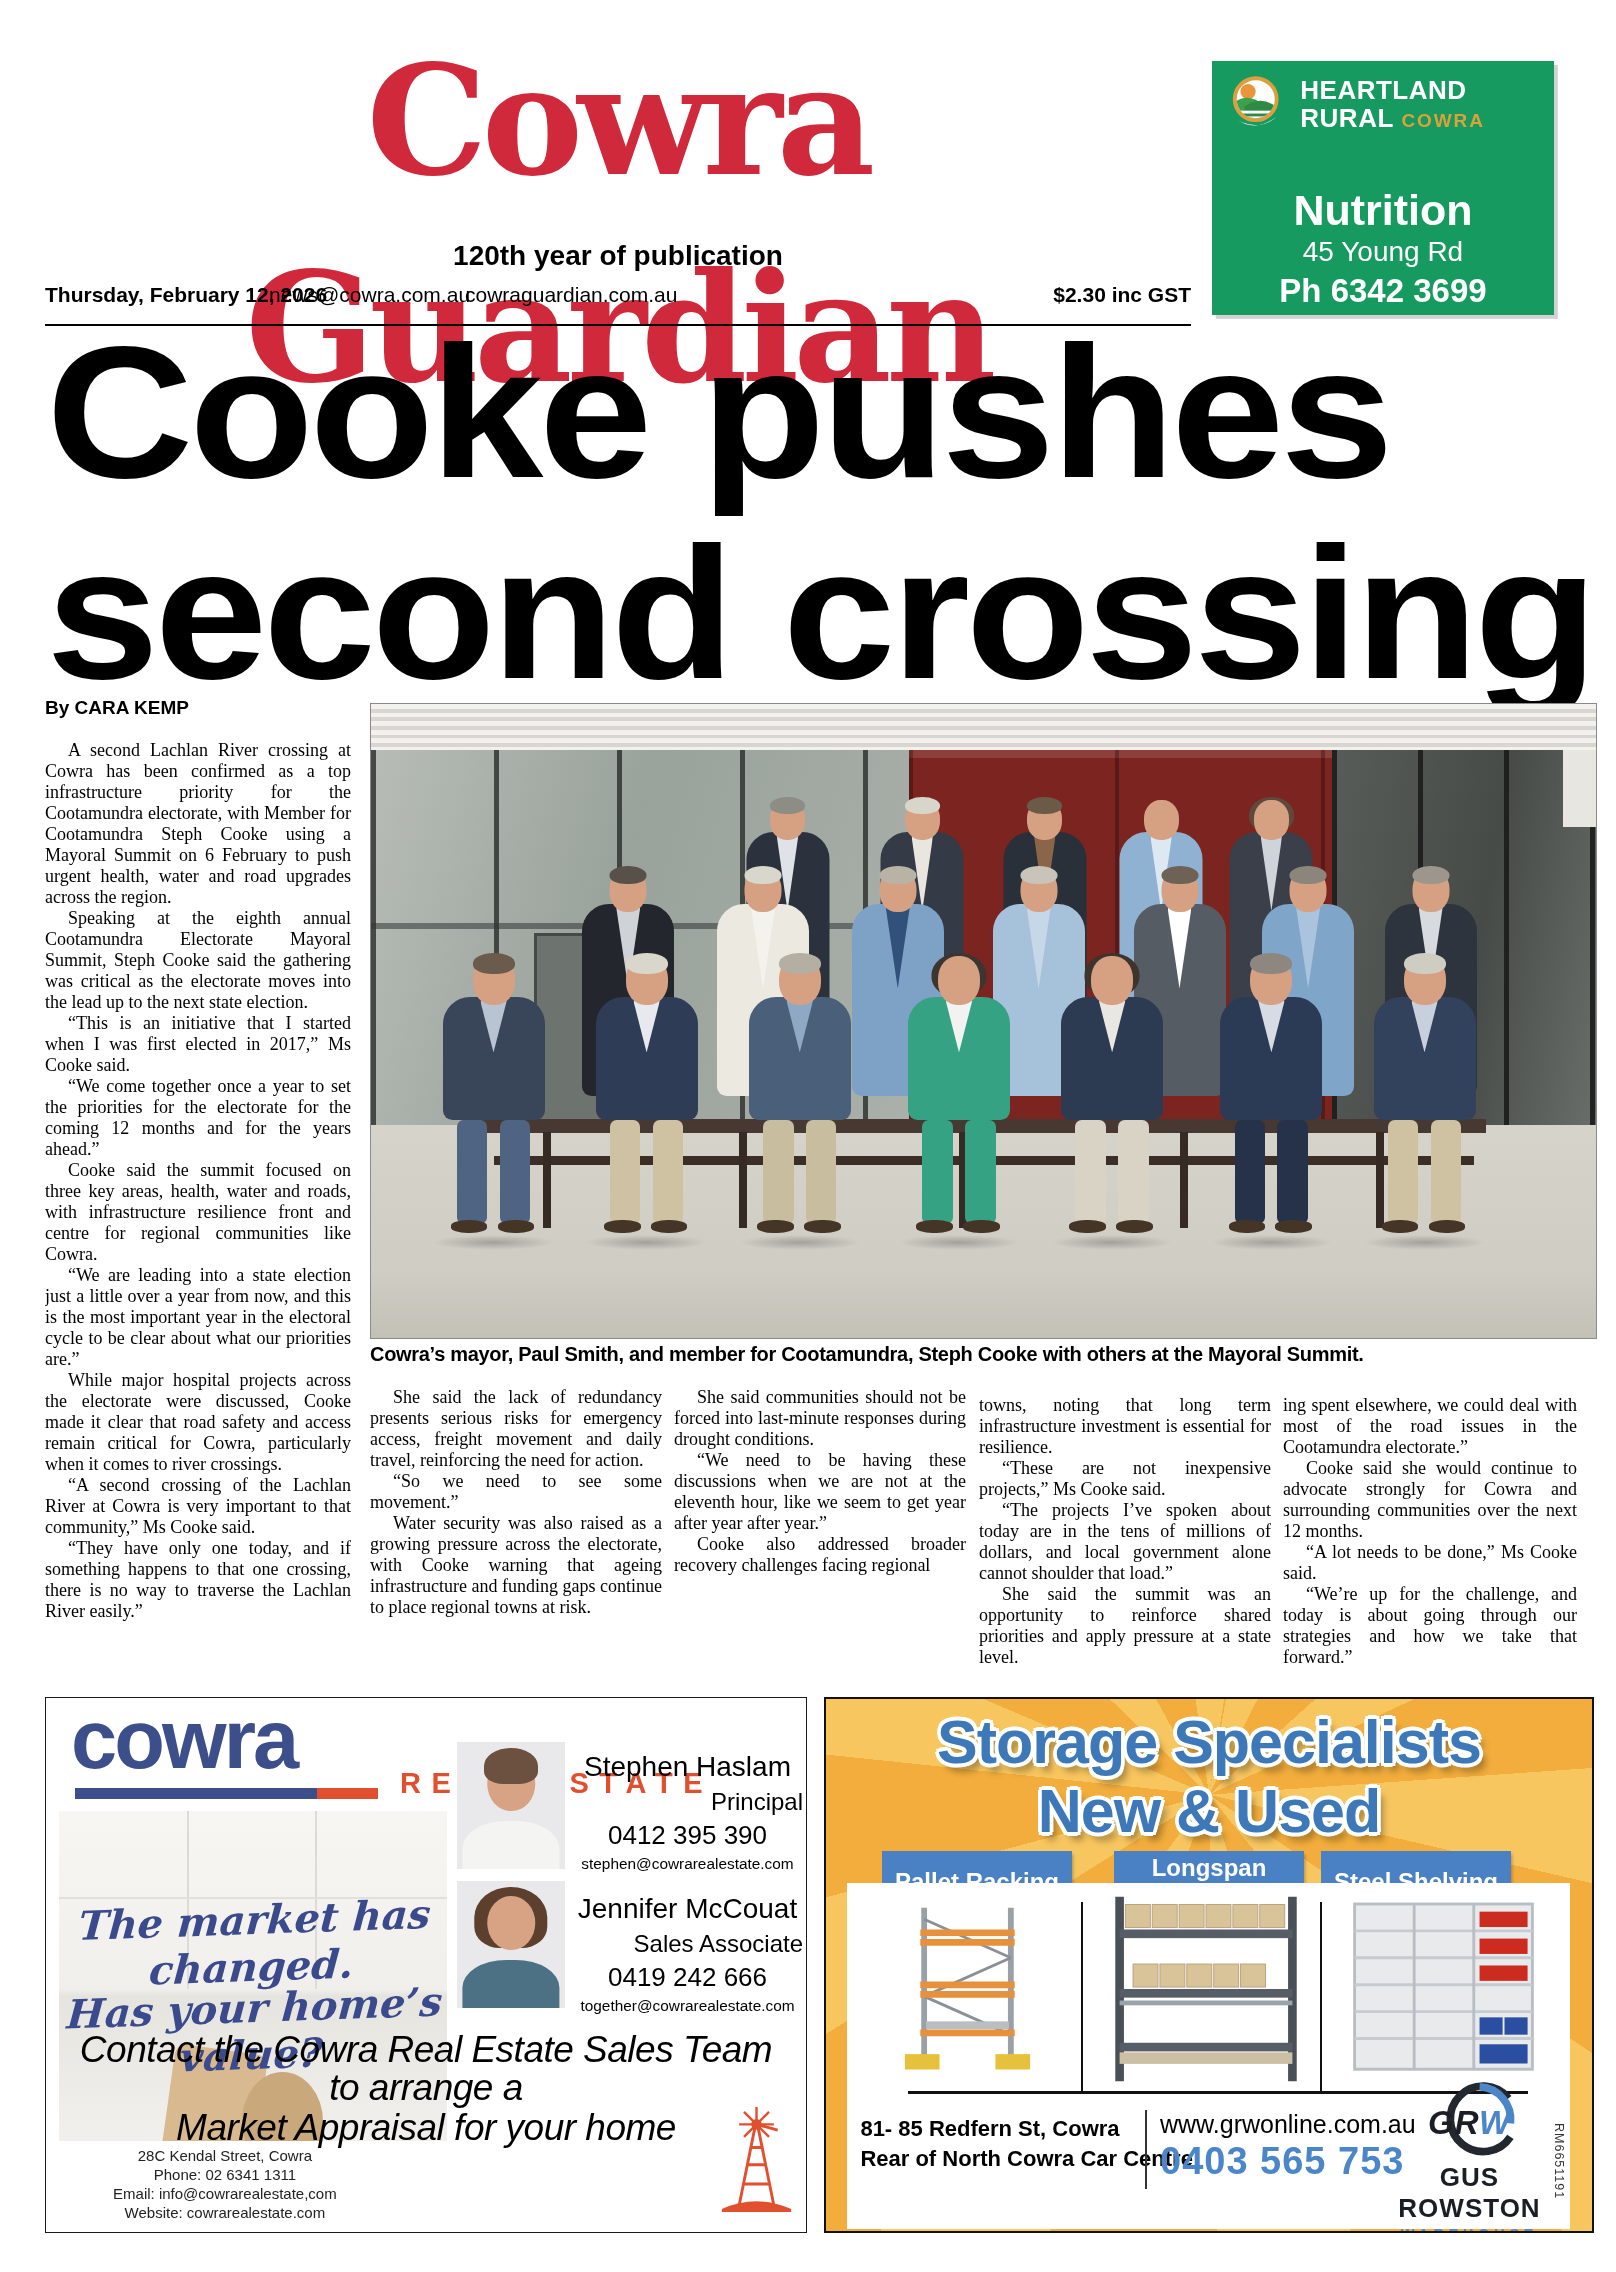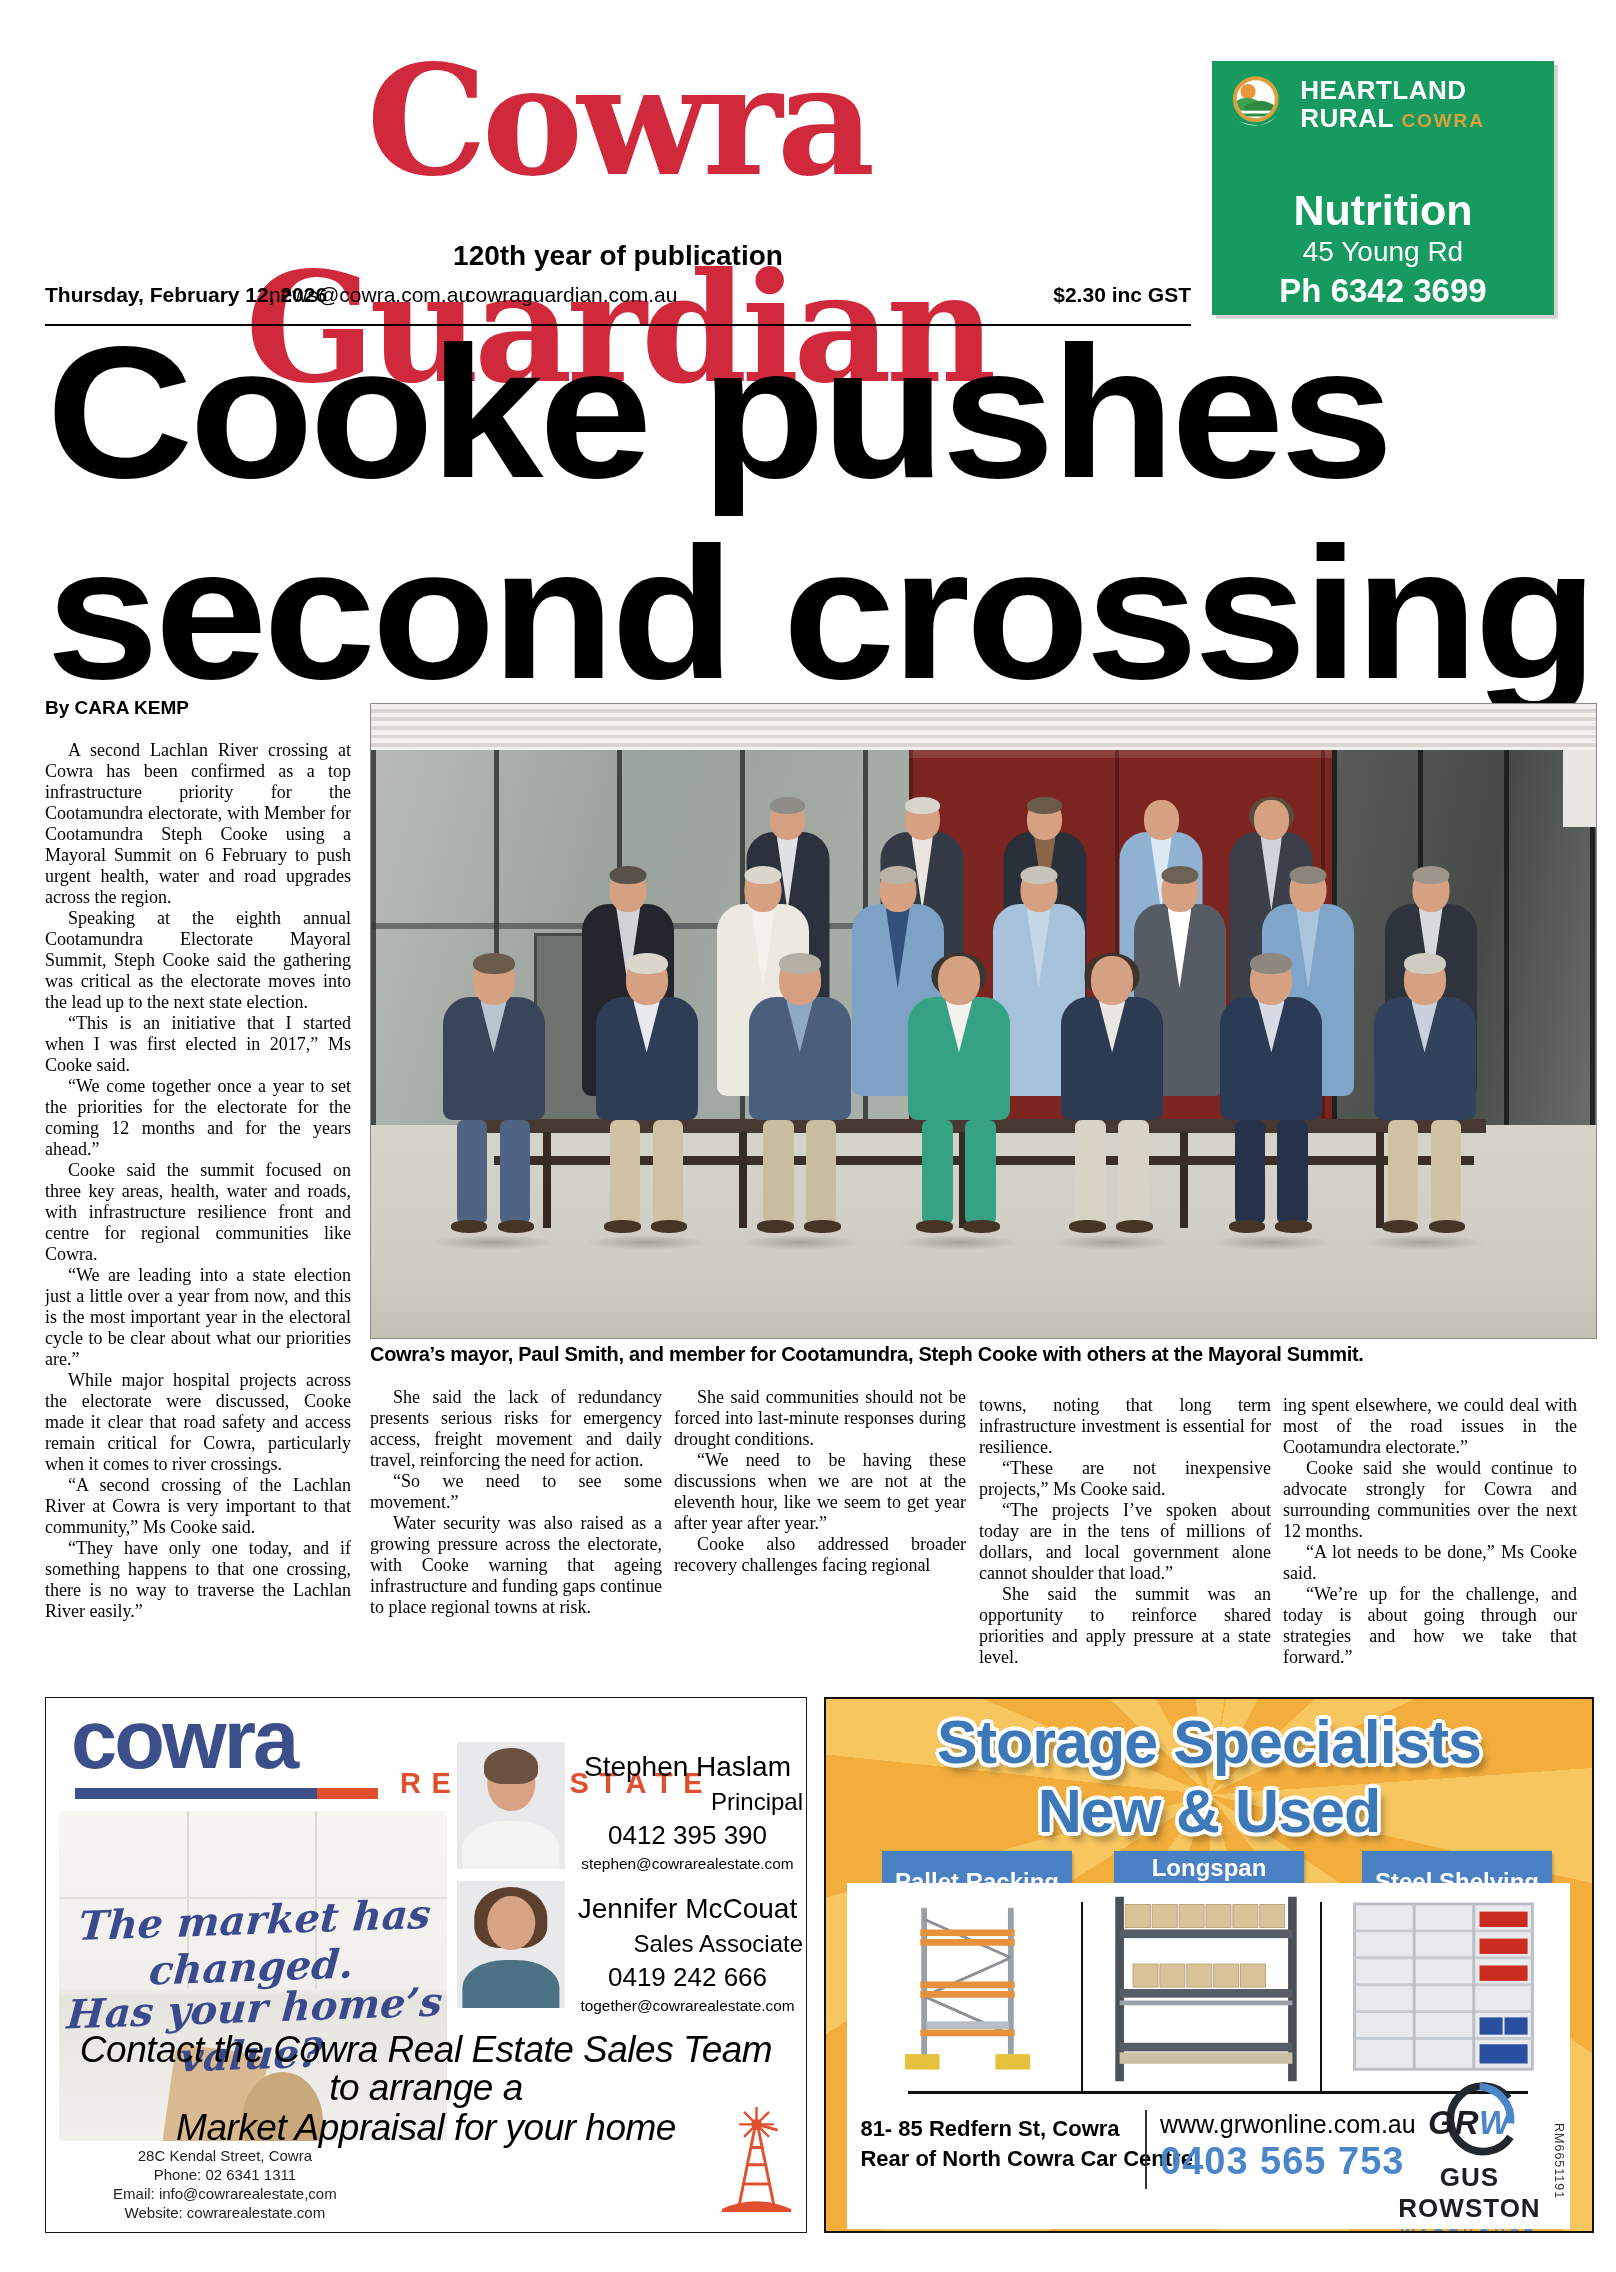--- a/index.html
+++ b/index.html
@@ -488,21 +488,21 @@
       <path d="M4 108 Q40 92 76 108 L76 111 L4 111 Z" fill="#e0502f"></path>
     </svg>
   </div>
 
   <div class="abs" id="st-ad">
     <div id="st-rays"></div>
     <div class="st-title" id="st-t1">Storage Specialists</div>
     <div class="st-title" id="st-t2">New &amp; Used</div>
     <div class="st-cat" style="left:56px;">Pallet Racking</div>
     <div class="st-cat" style="left:288px;">Longspan Shelving</div>
-    <div class="st-cat" style="left:536px;">Steel Shelving</div>
+    <div class="st-cat" style="left:495px;">Steel Shelving</div>
 
     <div id="st-panel">
       <svg style="position:absolute;left:29px;top:17.3px;" width="183" height="183" viewBox="0 0 190 190">
         <g stroke="#9aa0a6" stroke-width="6">
             <path d="M50 8 L50 172 M140 8 L140 172"></path>
           </g>
         <g stroke="#8a9096" stroke-width="3">
             <path d="M50 20 L140 60 M140 60 L50 100 M50 100 L140 140"></path>
           </g>
         <g stroke="#e8913c" stroke-width="7">

